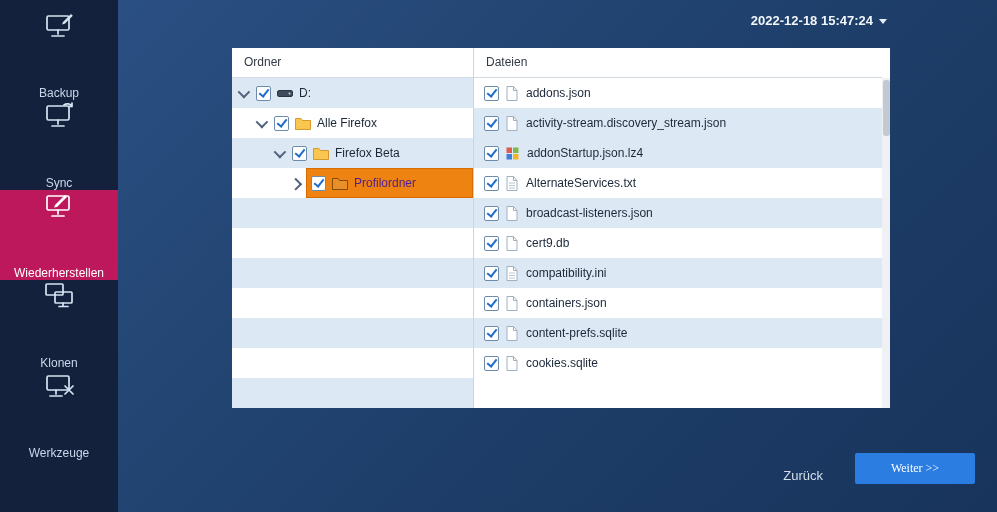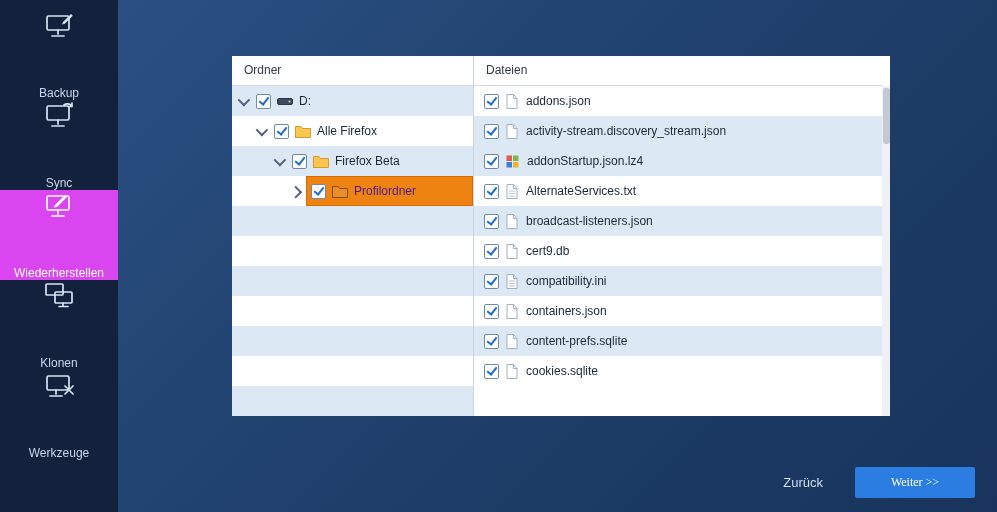--- a/index.html
+++ b/index.html
@@ -11,39 +11,39 @@
 
   
   .sidebar {
     position:absolute; left:0; top:0; width:118px; height:512px;
     background:#13213d; display:flex; flex-direction:column; padding-top:10px; box-sizing:border-box;
   }
   .side-item {
     height:90px; display:flex; flex-direction:column; align-items:center;
     justify-content:space-between; gap:8px; cursor:pointer;
   }
-  .side-item.active { background:#d946ef; }
+  .side-item.active { background:#be185d; }
   .side-label { font-size:12px; color:#c9d7e9; white-space:nowrap; }
   .side-item.active .side-label { color:#ffffff; }
   .side-ic svg { display:block; }
 
   
   .timestamp {
     position:absolute; top:13px; right:110px; display:flex; align-items:center; gap:6px;
     color:#f2f6fb; font-size:13px; font-weight:600; cursor:pointer;
   }
   .caret {
     width:0; height:0; border-left:4px solid transparent; border-right:4px solid transparent;
     border-top:5px solid #e8eef7; margin-top:2px;
   }
 
   
   .panel {
     position:absolute; left:232px; top:48px; width:658px; height:360px;
-    background:#ffffff; display:flex;margin-top:8px;
+    background:#ffffff; display:flex;
   }
   .col { display:flex; flex-direction:column; box-sizing:border-box; }
   .col.folders { width:242px; border-right:1px solid #ccd4dd; }
   .col.files { flex:1; min-width:0; }
   .col-header {
     height:30px; line-height:29px; padding-left:12px; font-size:12px; color:#333a44;
     border-bottom:1px solid #d3dae2; box-sizing:border-box; background:#fff;
   }
   .rows { flex:1; overflow:hidden; }
   .trow, .frow { height:30px; display:flex; align-items:center; font-size:12px; color:#1b2838; }
@@ -73,21 +73,21 @@
 
   .frow { padding-left:10px; box-sizing:border-box; }
   .f-ic { margin-left:7px; flex:none; display:flex; }
   .fname { margin-left:8px; white-space:nowrap; }
 
   .vscroll { width:8px; background:#ffffff; display:flex; flex-direction:column; flex:none; }
   .vs-track { flex:1; margin-top:30px; background:#eff1f4; position:relative; }
   .vs-thumb { position:absolute; top:2px; left:0.5px; width:7px; height:56px; background:#c2c9d2; border-radius:3px; }
 
   
-  .footer { position:absolute; right:22px; bottom:14px; display:flex; align-items:center; gap:26px;margin-top:8px; }
+  .footer { position:absolute; right:22px; bottom:28px; display:flex; align-items:flex-end; gap:26px;margin-top:8px; }
   .btn-back { background:transparent; border:none; color:#d4dfec; font-size:13px; cursor:pointer; font-family:inherit; }
   .btn-next {
     width:120px; height:31px; background:#2b7de2; color:#ffffff; border:none; border-radius:2px;
     font-size:12px; cursor:pointer; font-family:Liberation Serif, serif;
   }
 </style>
 </head>
 <body>
 
 <div class="screen">
@@ -138,20 +138,24 @@
         <svg width="34" height="30" viewBox="0 0 34 30" fill="none" stroke="#d8e4f2" stroke-width="1.7" stroke-linecap="round">
           <rect x="5" y="6" width="22" height="14" rx="1.5"></rect>
           <path d="M14 20 v4 M8 26 h12"></path>
           <path d="M23 16 L31 24 M31 16 L23 24"></path>
         </svg>
       </span>
       <span class="side-label">Werkzeuge</span>
     </div>
   </aside>
 
+  <div class="timestamp">
+    <span>2022-12-18 15:47:24</span>
+    <span class="caret"></span>
+  </div>
 
   <div class="panel">
 
     <div class="col folders">
       <div class="col-header">Ordner</div>
       <div class="rows">
 
         <div class="trow stripe" style="--ind:0">
           <span class="chev down"></span>
           <span class="sel">

